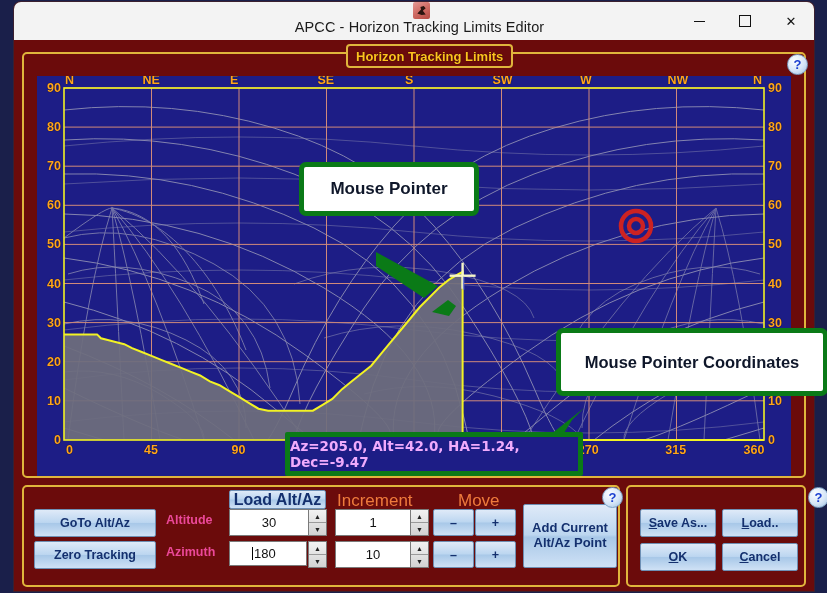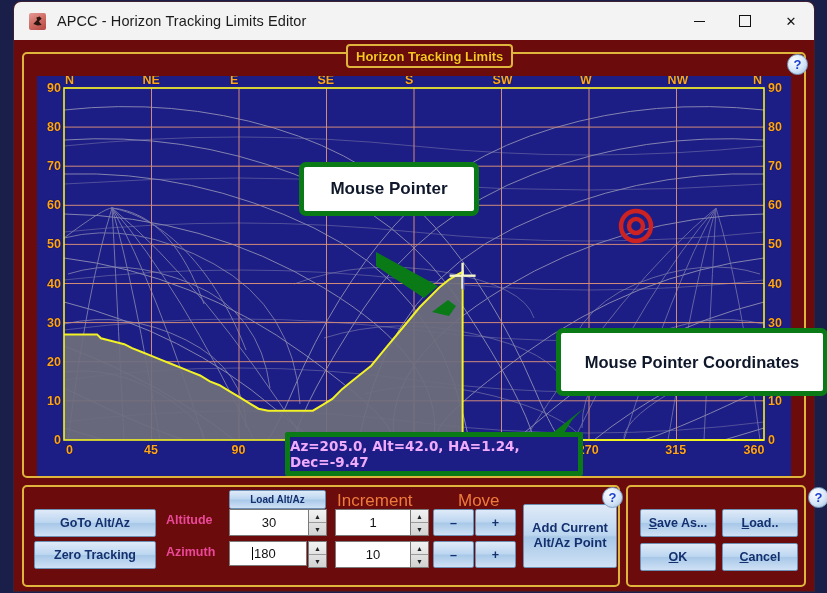--- a/index.html
+++ b/index.html
@@ -3,21 +3,21 @@
 <meta charset="utf-8">
 <style>
   html,body{margin:0;padding:0;background:#1a1f4a;}
   body{width:827px;height:593px;overflow:hidden;font-family:"Liberation Sans",sans-serif;}
 
   
   #app{position:absolute;left:14px;top:2px;width:800px;height:589px;
        background:#6b0b0b;border-radius:7px 7px 0 0;
        box-shadow:0 0 0 1px #3a2030;}
   #titlebar{height:38px;background:#f3f3f3;border-radius:7px 7px 0 0;
-            display:flex;align-items:center;position:relative;}
+            display:flex;align-items:center;position:relative;flex-direction:column;}
   #app-icon{width:17px;height:17px;margin-left:15px;border-radius:2px;
             background:linear-gradient(150deg,#e59a96 0%,#d16f68 45%,#b44840 100%);
             position:relative;overflow:hidden;}
   #app-icon:after{content:"";position:absolute;left:3px;top:3px;width:11px;height:11px;
             background:#2b1510;clip-path:polygon(12% 78%,46% 42%,40% 18%,70% 8%,88% 30%,62% 52%,88% 86%,52% 92%);}
   #title-text{margin-left:11px;font-size:14.5px;color:#1b1b1b;letter-spacing:.1px;}
   .wbtn{width:46px;height:38px;display:flex;align-items:center;justify-content:center;}
   #wbtns{position:absolute;right:0;top:0;display:flex;}
   .wglyph{color:#111;font-size:13px;line-height:1;}
   .wmin{width:11px;height:1px;background:#111;display:block;}
@@ -274,21 +274,21 @@
   <div class="callout" id="co-coord">Mouse Pointer Coordinates</div>
   <div id="coord-box">Az=205.0,  Alt=42.0,  HA=1.24,  Dec=-9.47</div>
 
   <div class="panel" id="panel-left">
     <div class="btn" style="left:10px;top:54px;width:120px;height:26px;">Zero Tracking</div>
     <div class="btn" style="left:10px;top:22px;width:120px;height:26px;">GoTo Alt/Az</div>
 
     <div class="lbl" style="left:142px;top:26px;">Altitude</div>
     <div class="lbl" style="left:142px;top:58px;">Azimuth</div>
 
-    <div class="btn" style="left:205px;top:3px;width:95px;height:17px;font-size:10px;text-align:center;">Load Alt/Az</div>
+    <div class="btn" style="left:205px;top:3px;width:95px;height:17px;font-size:16px;text-align:center;">Load Alt/Az</div>
 
     <div class="numbox" style="left:205px;top:22px;width:78px;height:25px;">30</div>
     <div class="spin" style="left:284px;top:22px;height:25px;">
       <div>▲</div>
       <div>▼</div>
     </div>
 
     <div class="numbox" style="left:205px;top:54px;width:78px;height:25px;justify-content:flex-start;padding-left:22px;box-sizing:border-box;">
         <span class="cursor-bar"></span>
         <span>180</span>

